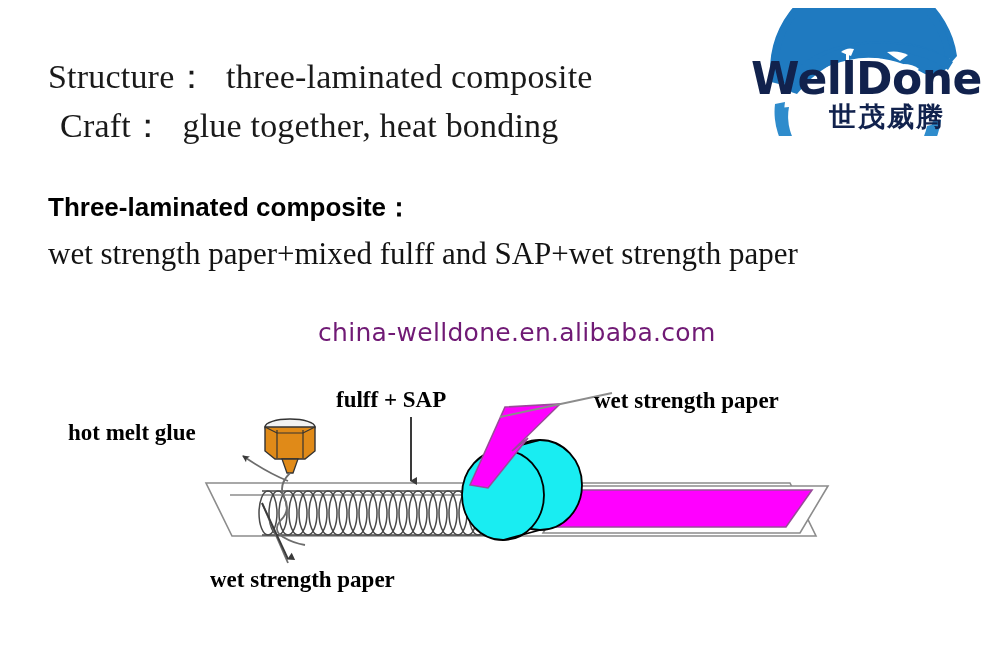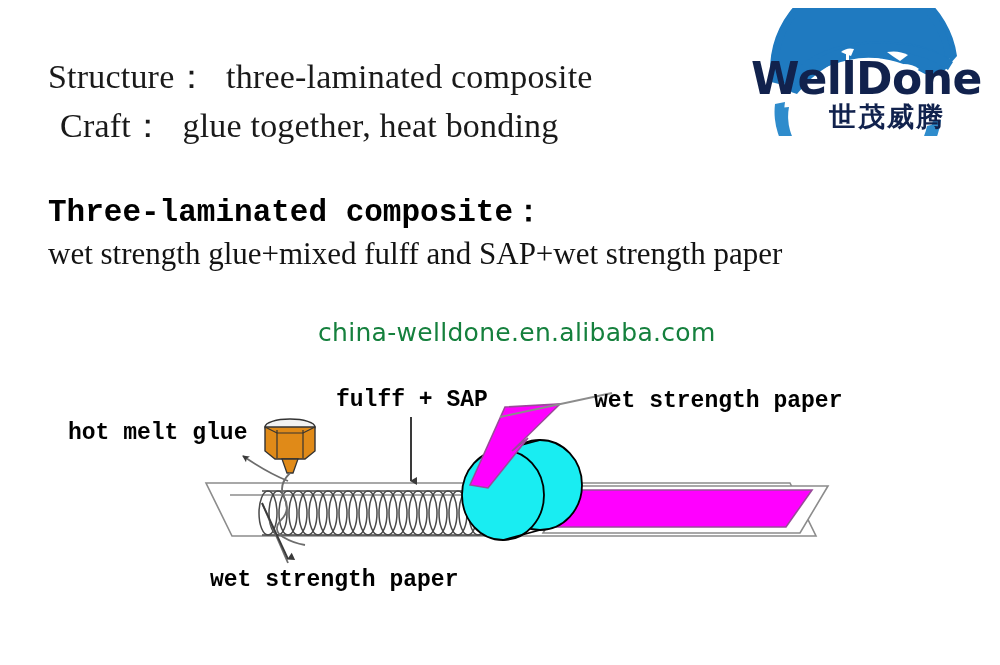--- a/index.html
+++ b/index.html
@@ -25,44 +25,44 @@
     white-space: pre;
     letter-spacing: 0.2px;
   }
   #hdr-structure { left: 48px; top: 54px; }
   #hdr-craft     { left: 60px; top: 103px; }
 
   .sect-title {
     position: absolute;
     left: 48px;
     top: 190px;
-    font-family: Liberation Mono, monospace;
+    font-family: Liberation Sans, sans-serif;
     font-weight: bold;
-    font-size: 31px;
+    font-size: 26px;
     color: #000000;
     white-space: pre;
   }
   .sect-body {
     position: absolute;
     left: 48px;
     top: 236px;
     font-family: "Liberation Serif", serif;
     font-size: 31px;
     color: #131313;
     white-space: pre;
   }
 
   
   #watermark {
     position: absolute;
     left: 318px;
     top: 318px;
     font-family: "DejaVu Sans", sans-serif;
     font-size: 25px;
-    color: #15803d;
+    color: #701a75;
     white-space: pre;
     letter-spacing: 0.3px;
   }
 
   
   #logo {
     position: absolute;
     left: 745px;
     top: 8px;
     width: 240px;
@@ -75,41 +75,41 @@
     position: absolute;
     left: 0;
     top: 355px;
     width: 1000px;
     height: 265px;
   }
   #diagram svg { display: block; }
 
   .diag-label {
     position: absolute;
-    font-family: Liberation Mono, monospace;
+    font-family: Liberation Serif, serif;
     font-weight: bold;
     font-size: 23px;
     color: #000000;
     white-space: pre;
   }
   #lbl-hotmelt   { left: 45px;  top: 420px; margin-left: 23px; }
   #lbl-fulff     { left: 336px; top: 387px; }
   #lbl-wsp-top   { left: 594px; top: 388px; }
   #lbl-wsp-bot   { left: 210px; top: 567px; }
 </style>
 </head>
 <body>
 
 <div id="page">
 
   <div class="hdr-line" id="hdr-structure">Structure：  three-laminated composite</div>
   <div class="hdr-line" id="hdr-craft">Craft：  glue together, heat bonding</div>
 
   <div class="sect-title">Three-laminated composite：</div>
-  <div class="sect-body">wet strength glue+mixed fulff and SAP+wet strength paper</div>
+  <div class="sect-body">wet strength paper+mixed fulff and SAP+wet strength paper</div>
 
   <div id="watermark">china-welldone.en.alibaba.com</div>
 
   <div id="logo">
     <svg width="240" height="128" viewBox="0 0 240 128" xmlns="http://www.w3.org/2000/svg">
       <g>
         <path d="M26 74 A66 66 0 0 1 212 48 L205 56 A58 58 0 0 0 34 76 Z" fill="#1f7ac0"></path>
         <path d="M28 70 A64 64 0 0 1 206 46 L200 60 Q170 38 132 40 Q86 42 56 72 Z" fill="#1f7ac0"></path>
         <path d="M34 73 A60 60 0 0 1 200 47 Q196 58 188 62 Q150 40 110 46 Q70 52 44 78 Z" fill="#1f7ac0"></path>
         <path d="M38 78 Q60 40 118 34 Q176 30 206 52 Q200 70 180 66 Q140 44 104 52 Q66 60 46 84 Z" fill="#1f7ac0"></path>

